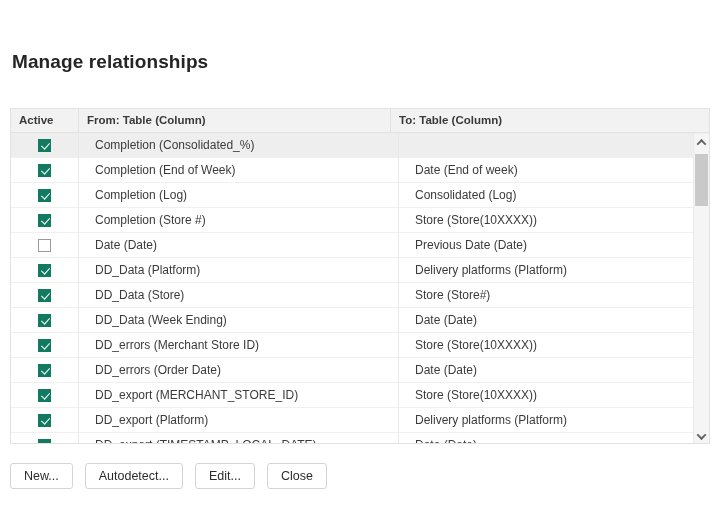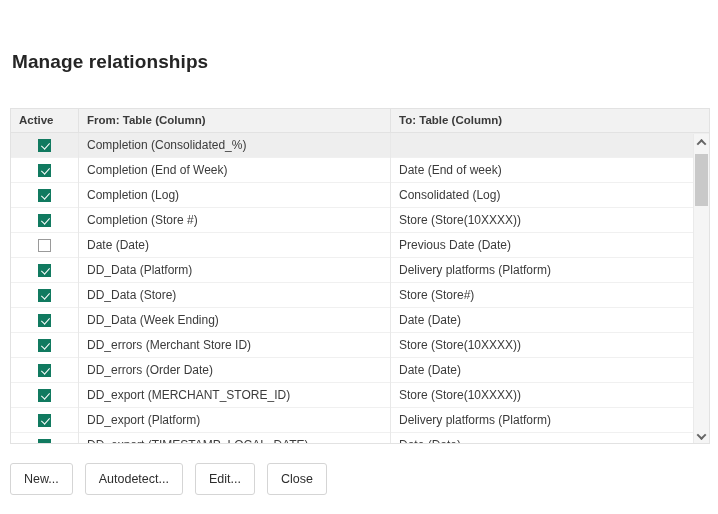--- a/index.html
+++ b/index.html
@@ -71,20 +71,21 @@
     height: 311px;
     overflow: hidden;
     background: #ffffff;
   }
 
   .row {
     display: flex;
     height: 25px;
     align-items: center;
     border-bottom: 1px solid #f0f0f0;
+    gap: 8px;
   }
   .row.selected { background: #eeeeee; }
 
   .cell-active {
     width: 68px;
     height: 25px;
     display: flex;
     align-items: center;
     justify-content: center;
     border-right: 1px solid #e8e8e8;
@@ -177,21 +178,21 @@
 
   
   .btn-bar {
     position: absolute;
     left: 10px;
     top: 421px;
     display: flex;
     gap: 12px;
   }
   .btn {
-    height: 32px;
+    height: 26px;
     min-width: 58px;
     padding: 0 13px;
     background: #ffffff;
     border: 1px solid #d5d5d5;
     border-radius: 3px;
     font-size: 12.5px;
     color: #2d2d2d;
     font-family: "Liberation Sans", sans-serif;
     cursor: pointer;
     display: inline-flex;

